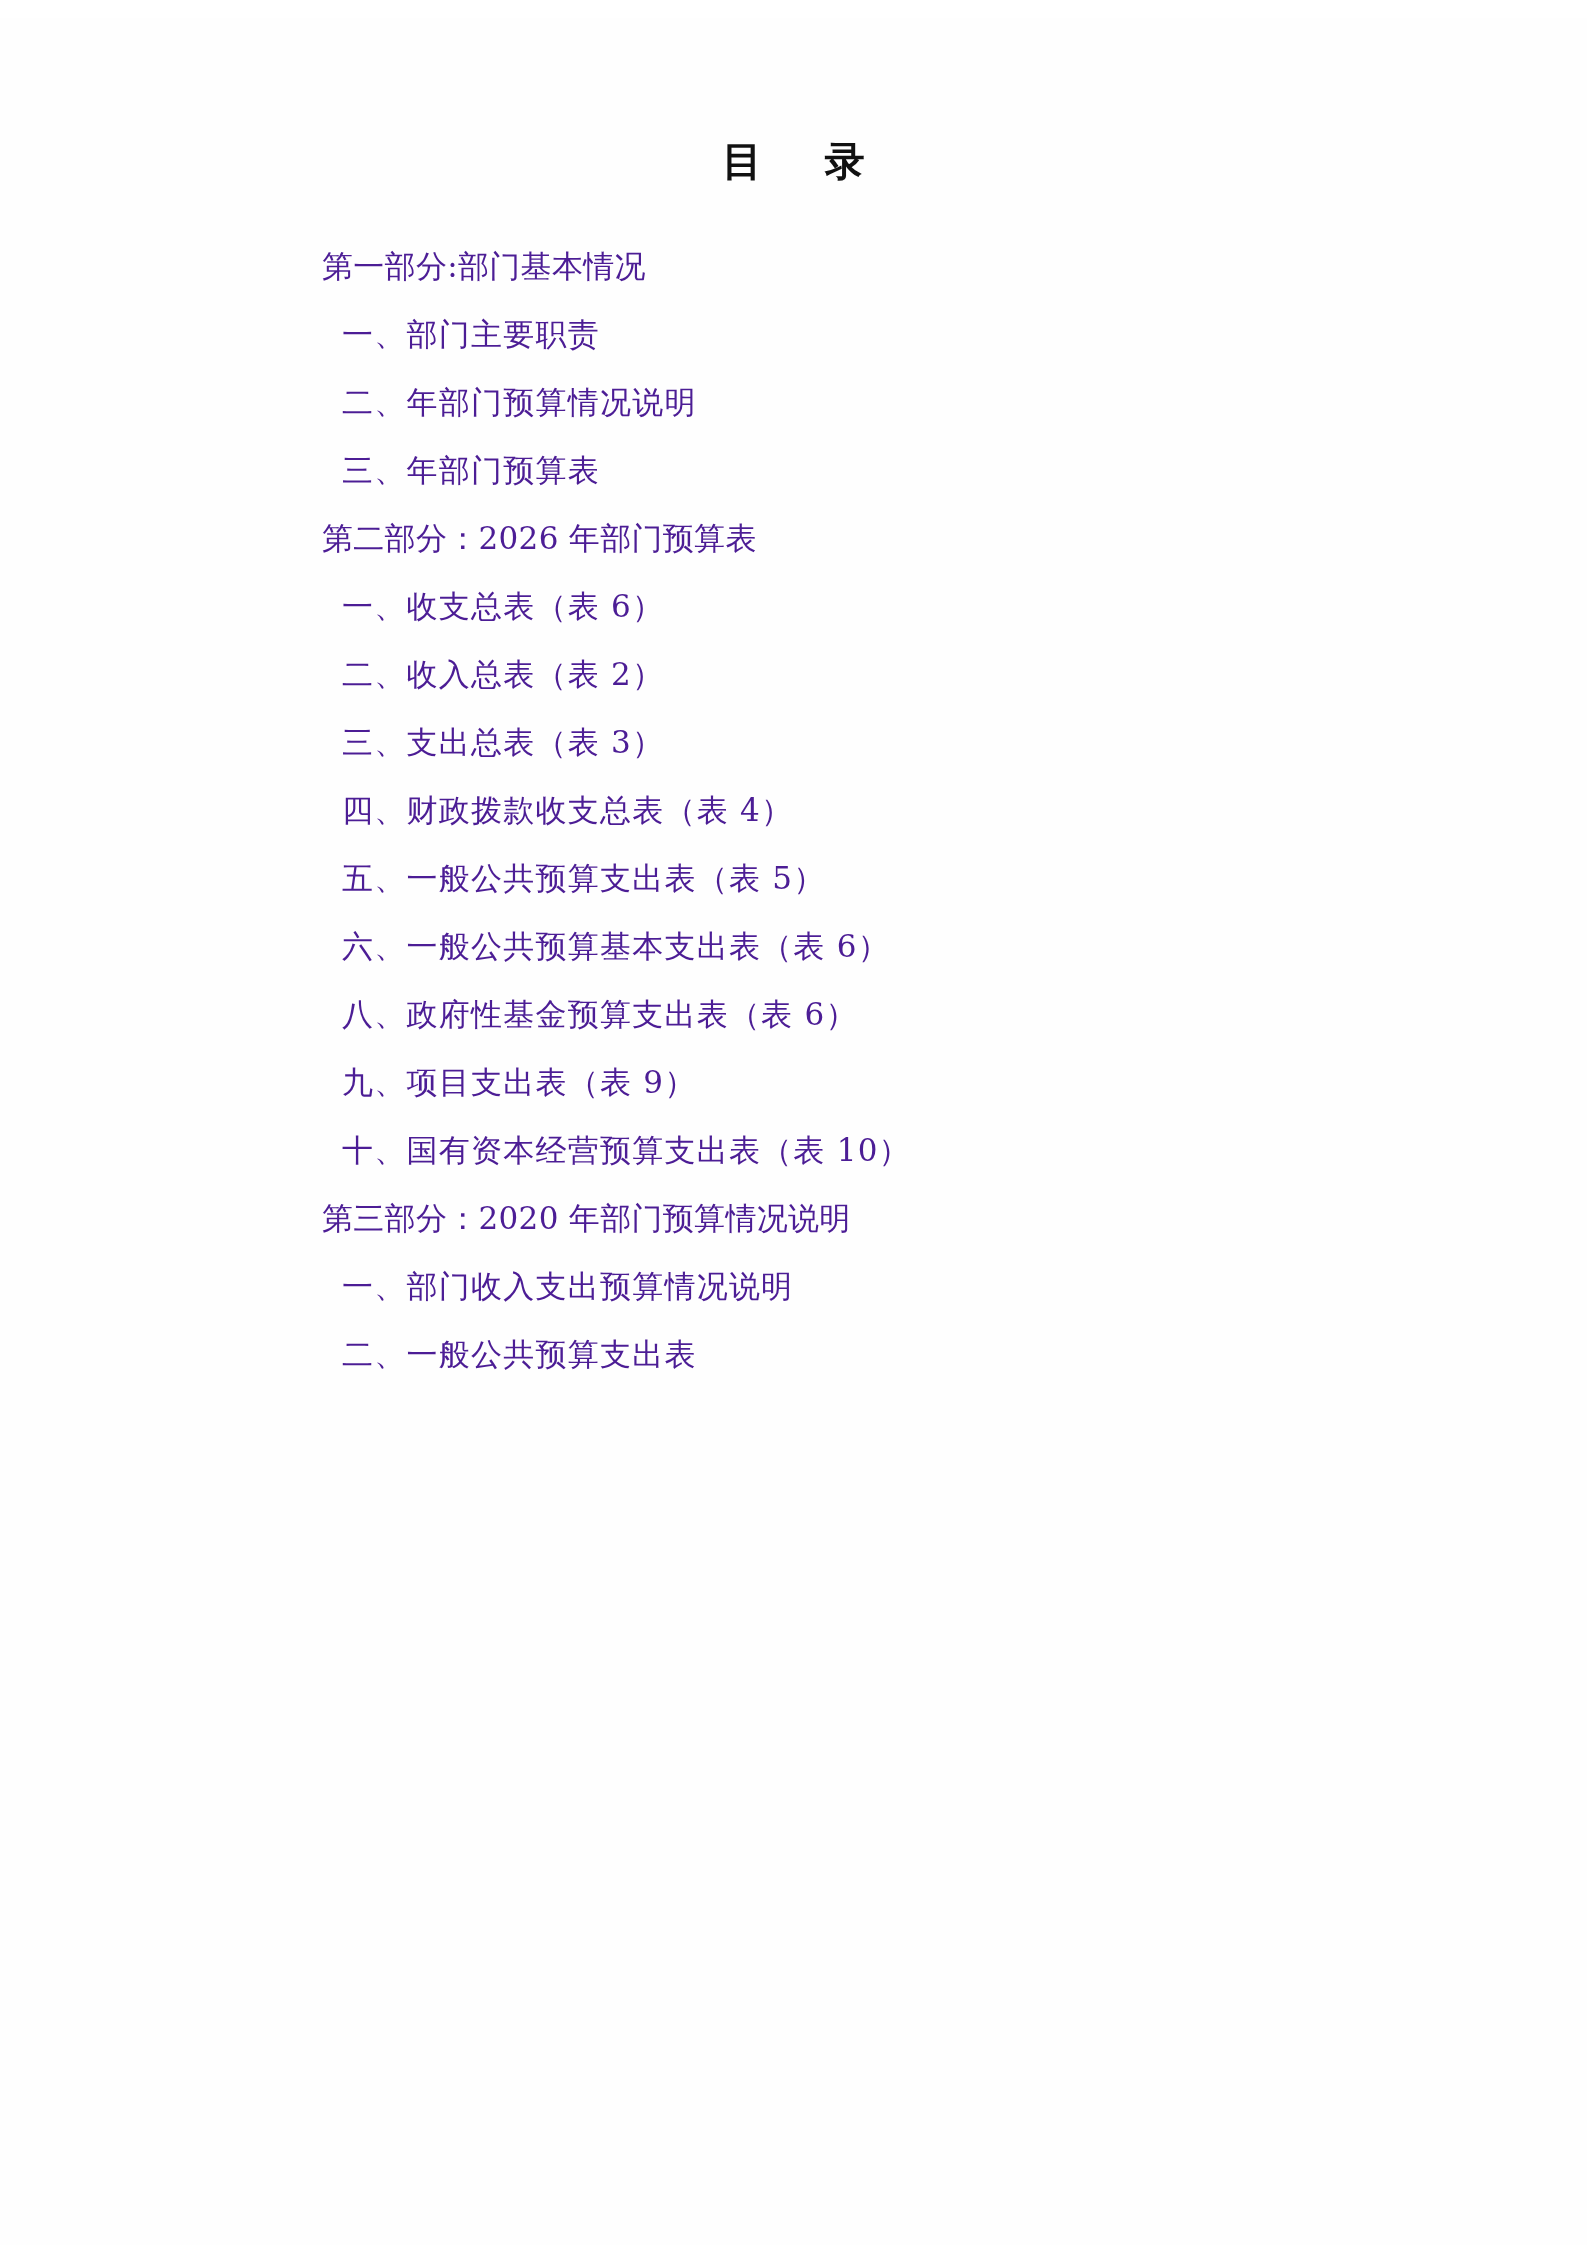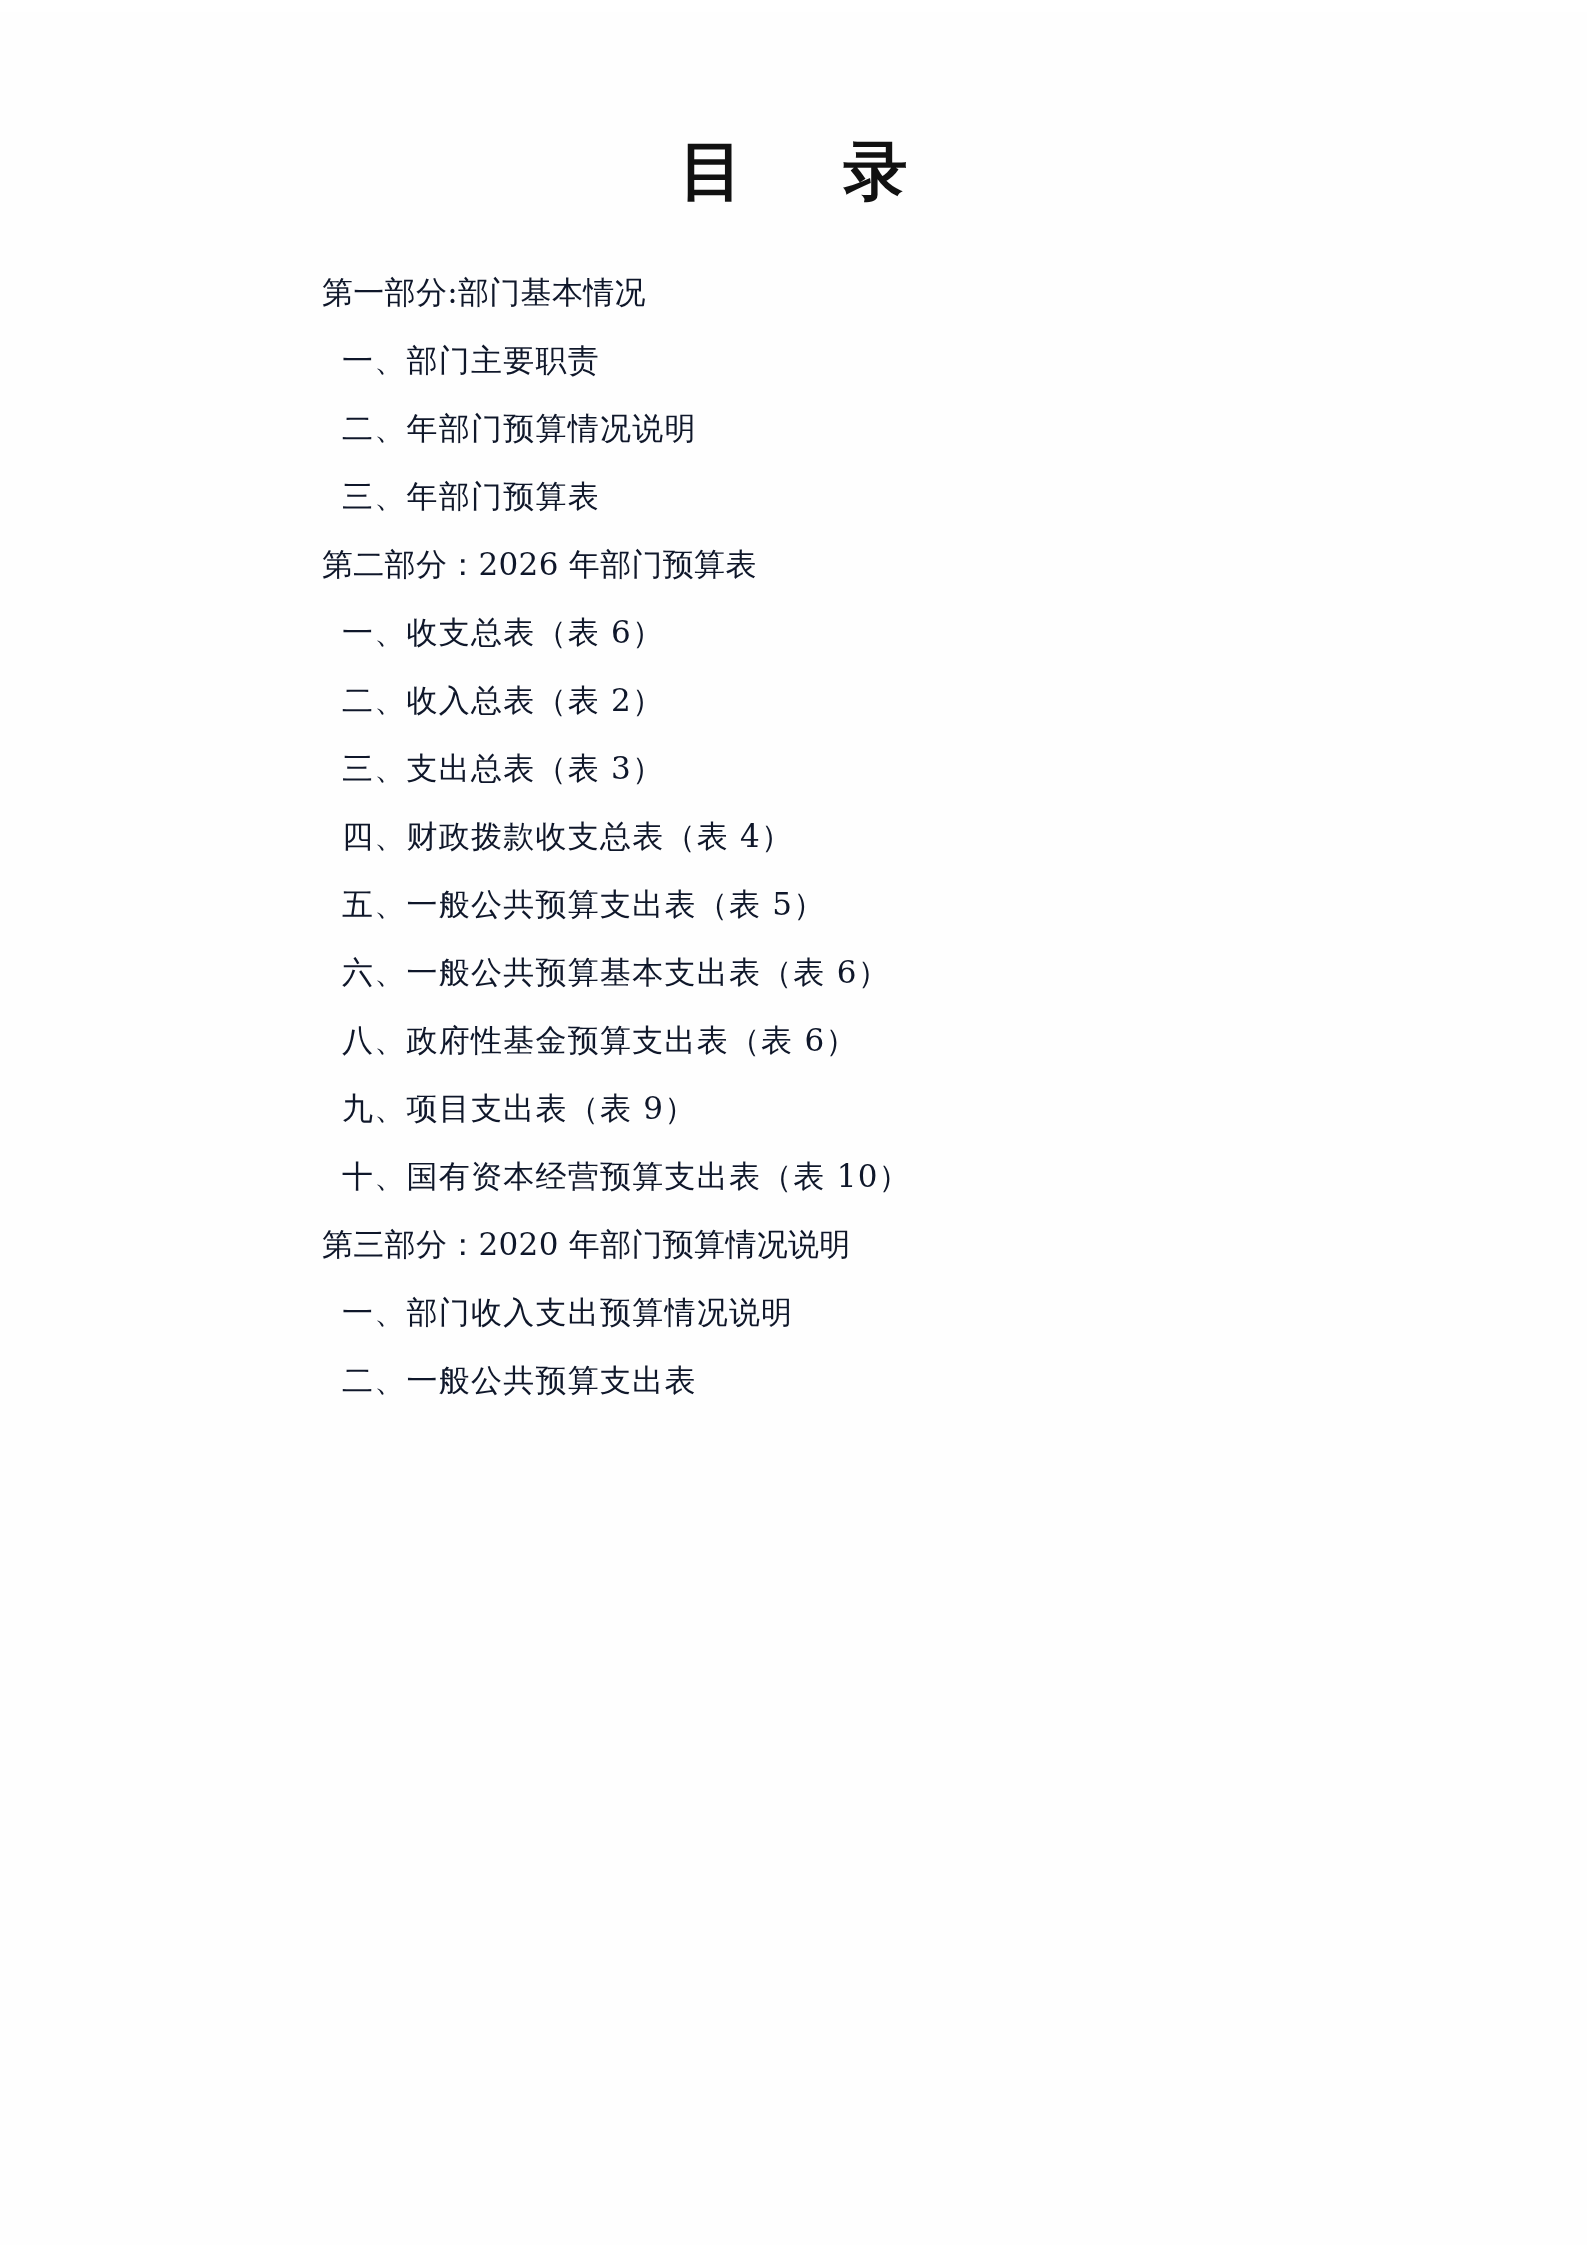--- a/index.html
+++ b/index.html
@@ -16,39 +16,39 @@
   }
   .page {
     position: relative;
     width: 1587px;
     height: 2245px;
     box-sizing: border-box;
     padding: 0;
     background: #fefefe;
   }
   .doc-title {
-    margin: 12px;
+    margin: 18px;
     padding-top: 116px;
     text-align: center;
-    font-size: 64px;
+    font-size: 40px;
     font-weight: 700;
     letter-spacing: 0.28em;
     text-indent: 0.28em;
     font-family: "DejaVu Serif", "Liberation Serif", serif;
     color: #111111;
   }
   .toc {
     margin-top: 62px;
     padding-left: 322px;
     padding-right: 200px;
   }
   .toc-entry {
     font-size: 31px;
     line-height: 1.0;
-    color: #0f172a;
+    color: #4c1d95;
     white-space: nowrap;
     font-family: "DejaVu Serif", "Liberation Serif", serif;
   }
   .toc-entry.level-1 {
     margin-bottom: 37px;
     letter-spacing: 0.01em;
   }
   .toc-entry.level-2 {
     margin-bottom: 37px;
     letter-spacing: 0.04em;

